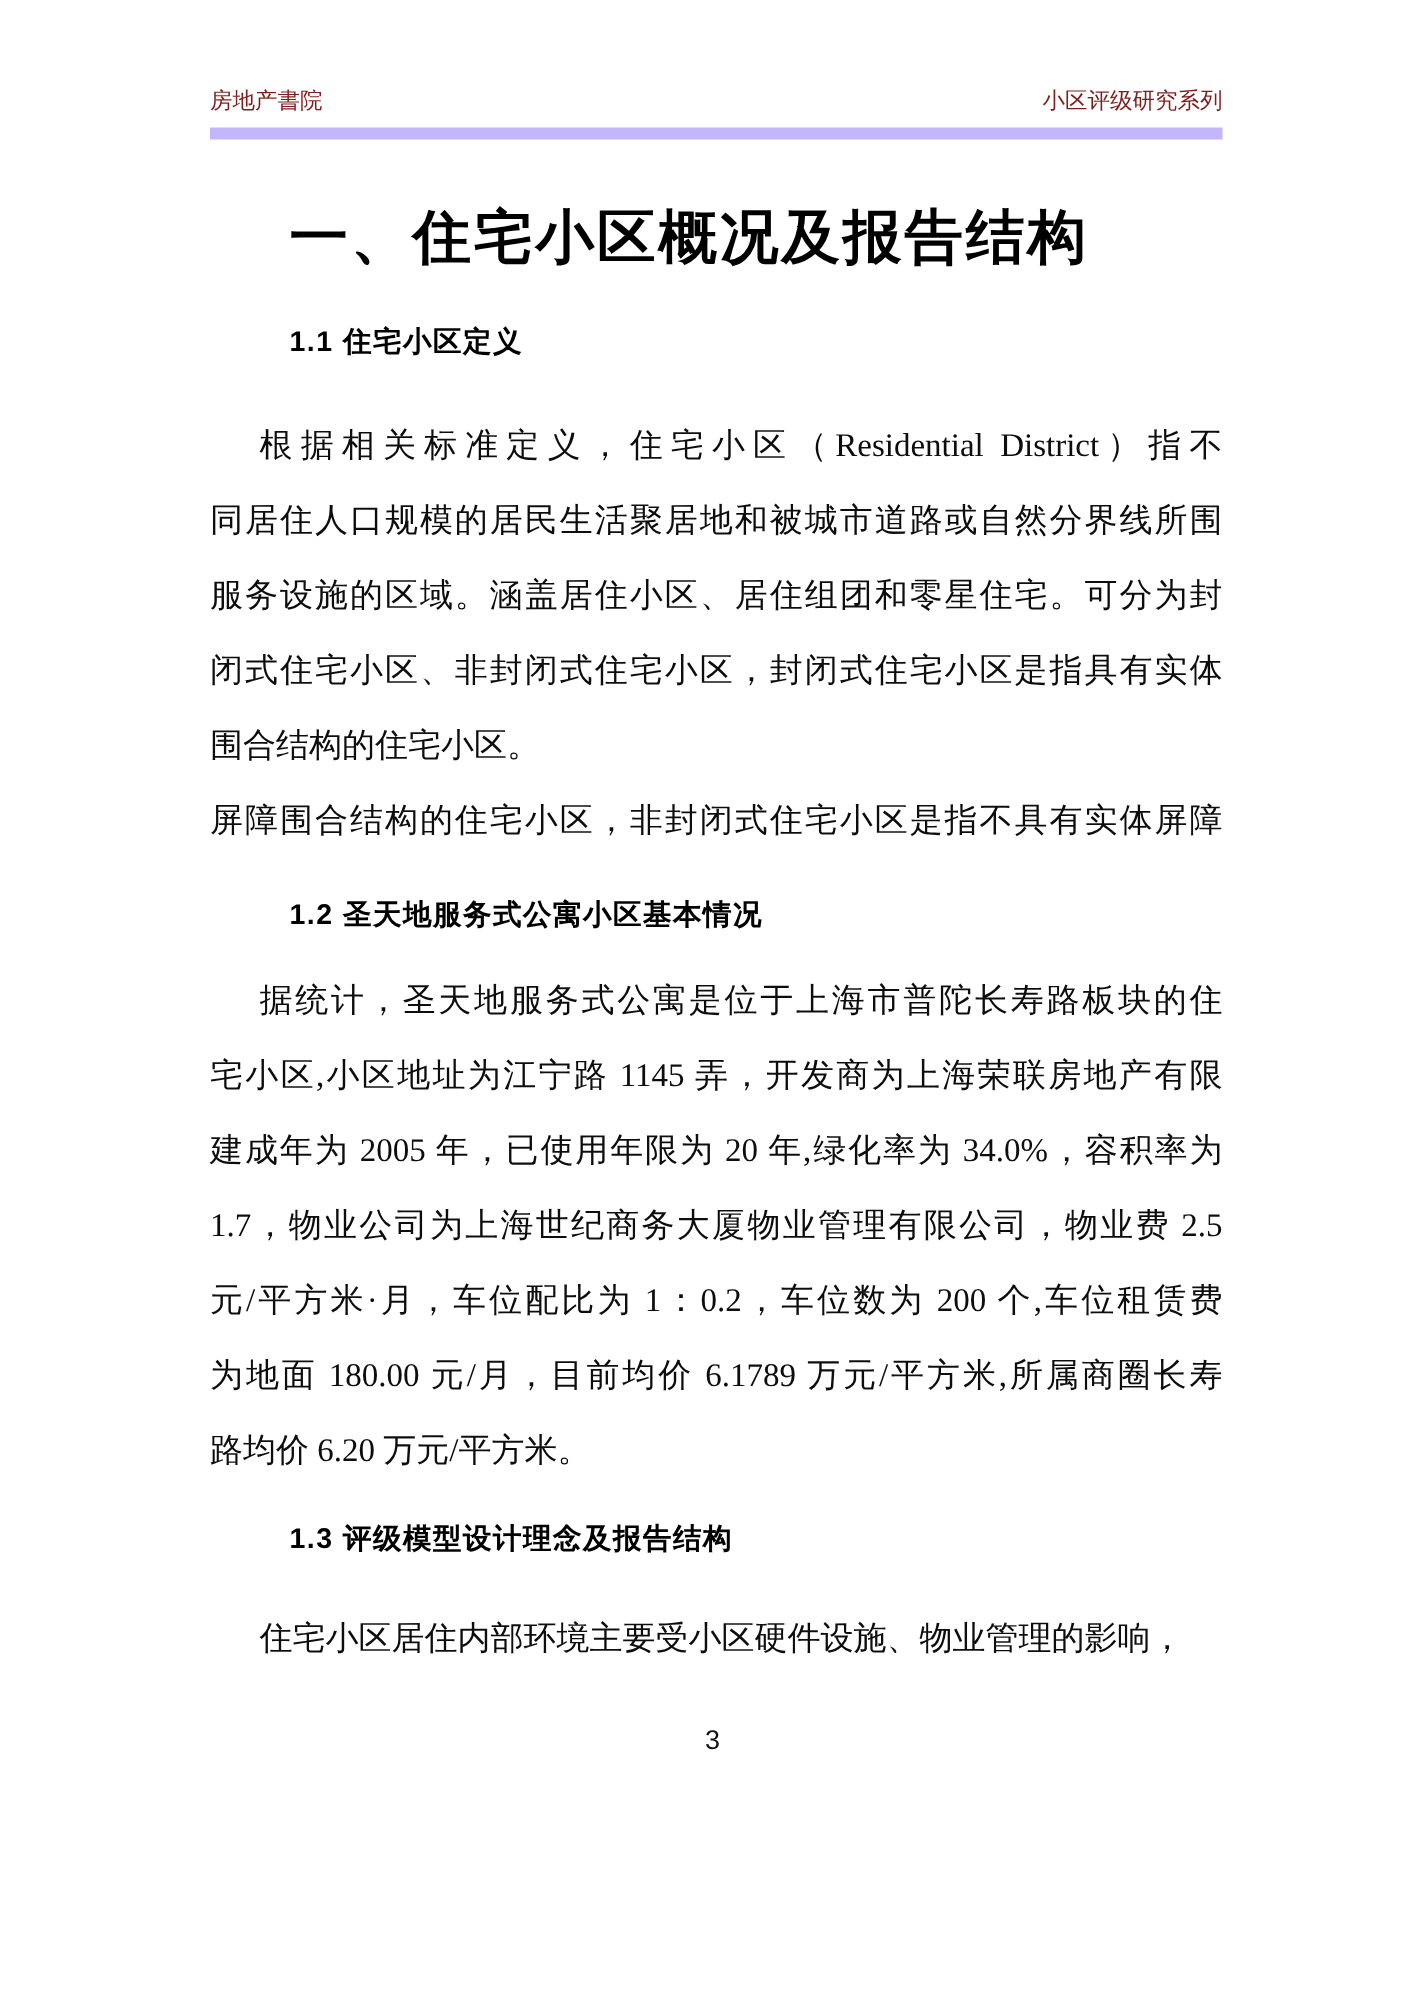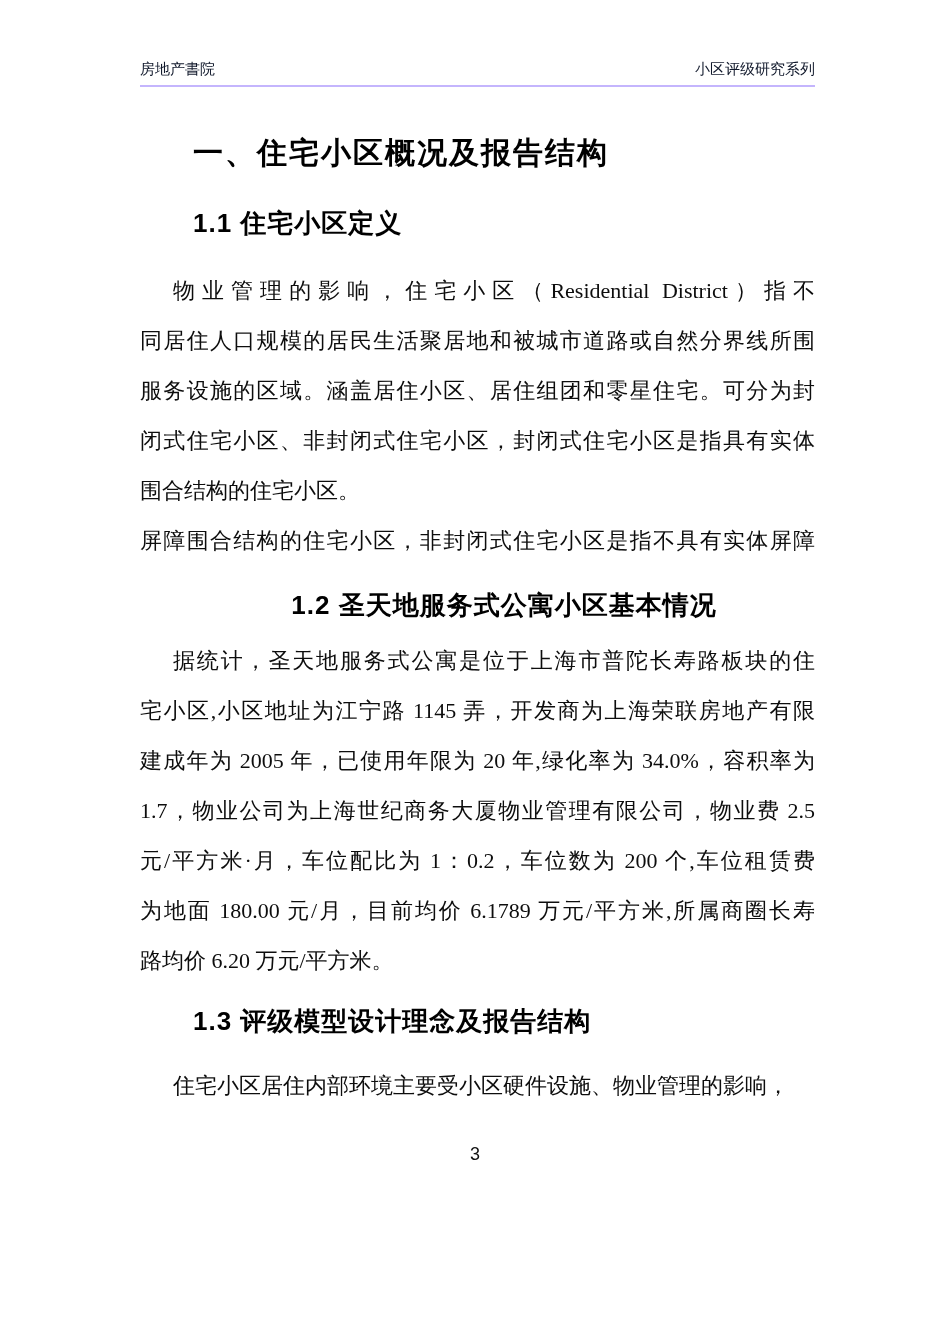--- a/index.html
+++ b/index.html
@@ -11,49 +11,49 @@
     background: #ffffff;
     color: #000000;
     font-family: "Liberation Serif", "DejaVu Serif", serif;
     overflow: hidden;
   }
   
   .header {
     margin: 0 135px 0 140px;
     padding-top: 59px;
     padding-bottom: 6px;
-    border-bottom: 2px solid #c4b5fd;
+    border-bottom: 8px solid #c4b5fd;
     display: flex;
     justify-content: space-between;
     align-items: flex-end;
-    font-family: Liberation Serif, serif;
+    font-family: Liberation Mono, monospace;
     font-size: 15px;
     line-height: 20px;
-    color: #0f172a;
+    color: #7f1d1d;
   }
   
   .doc-title {
     margin: 49px 135px 0 193px;
     font-family: "Liberation Sans", "DejaVu Sans", sans-serif;
     font-weight: bold;
-    font-size: 30px;
+    font-size: 39px;
     line-height: 34px;
     letter-spacing: 2px;
     color: #000;
   }
   .sec-title {
     margin: 38px 135px 0 193px;
     font-family: "Liberation Sans", "DejaVu Sans", sans-serif;
     font-weight: bold;
-    font-size: 26px;
+    font-size: 19px;
     line-height: 30px;
     letter-spacing: 1px;
     color: #000;
   }
-  #sec12-title { margin-top: 24px; text-align: center; }
+  #sec12-title { margin-top: 24px; }
   #sec13-title { margin-top: 20px; }
   
   .para {
     margin: 0 135px 0 140px;
   }
   #para11 { margin-top: 28px; }
   #para12 { margin-top: 16px; }
   #para13 { margin-top: 25px; }
   .tline {
     height: 50px;
@@ -83,21 +83,21 @@
 
   <div class="header">
     <span>房地产書院</span>
     <span>小区评级研究系列</span>
   </div>
 
   <div class="doc-title">一、住宅小区概况及报告结构</div>
 
   <div class="sec-title" id="sec11-title">1.1 住宅小区定义</div>
   <div class="para" id="para11">
-      <div class="tline first">物业管理的影响，住宅小区（Residential District）指不</div>
+      <div class="tline first">根据相关标准定义，住宅小区（Residential District）指不</div>
       <div class="tline">同居住人口规模的居民生活聚居地和被城市道路或自然分界线所围</div>
       <div class="tline">服务设施的区域。涵盖居住小区、居住组团和零星住宅。可分为封</div>
       <div class="tline">闭式住宅小区、非封闭式住宅小区，封闭式住宅小区是指具有实体</div>
       <div class="tline last">围合结构的住宅小区。</div>
       <div class="tline">屏障围合结构的住宅小区，非封闭式住宅小区是指不具有实体屏障</div>
     </div>
 
   <div class="sec-title" id="sec12-title">1.2 圣天地服务式公寓小区基本情况</div>
   <div class="para" id="para12">
       <div class="tline first">据统计，圣天地服务式公寓是位于上海市普陀长寿路板块的住</div>

